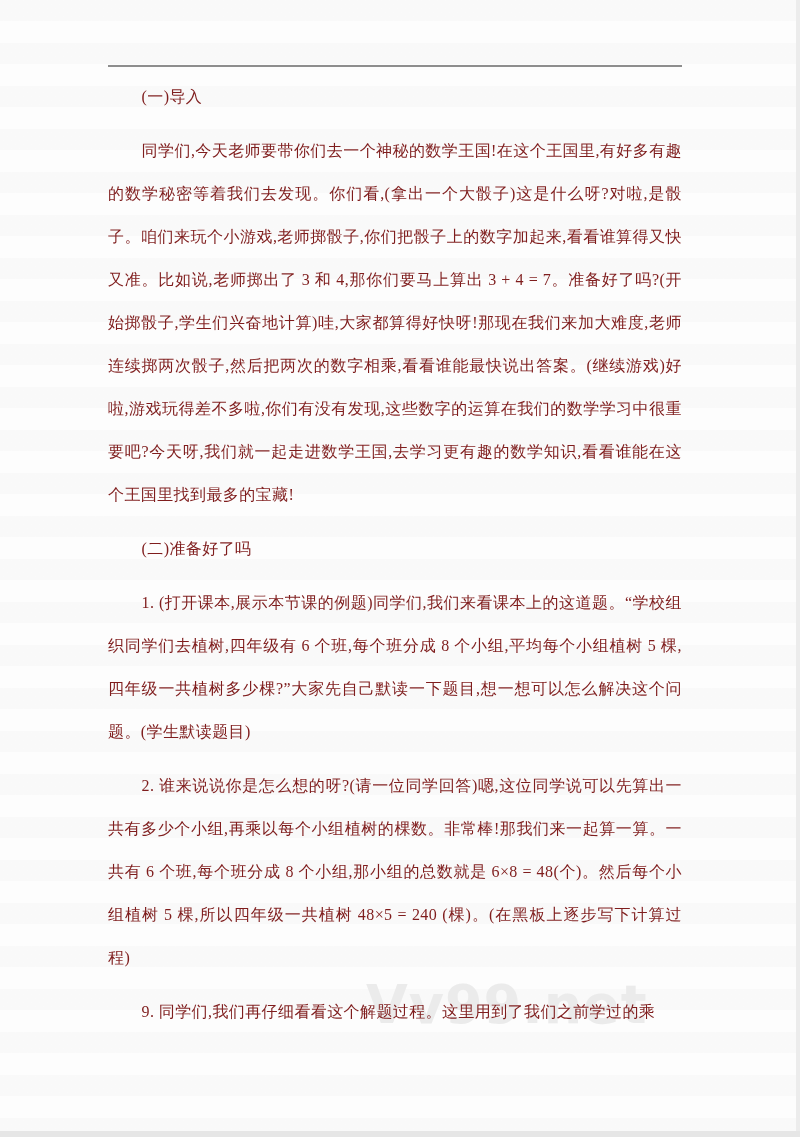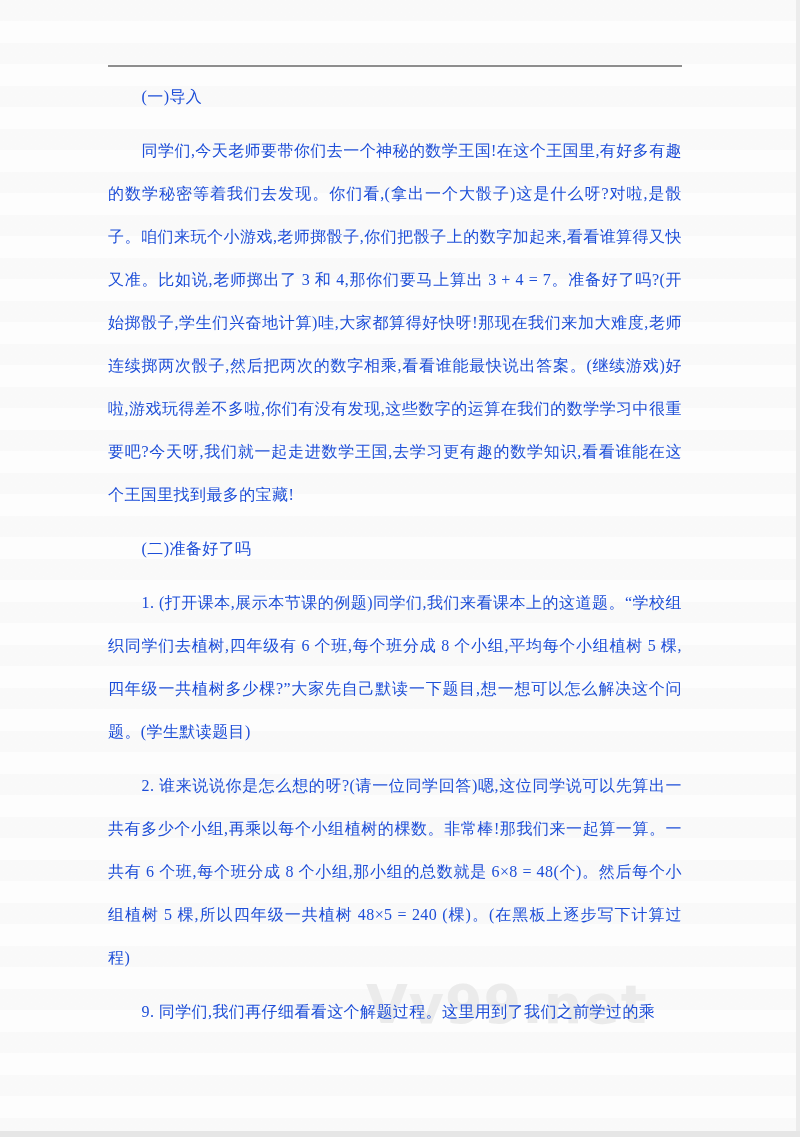--- a/index.html
+++ b/index.html
@@ -33,21 +33,21 @@
     width: 574px;
     height: 2px;
     background: #8e8e8e;
     z-index: 2;
   }
   .content {
     position: absolute;
     left: 108px;
     top: 75px;
     width: 574px;
-    color: #1d4ed8;
+    color: #7f1d1d;
     font-size: 16px;
     line-height: 43px;
     letter-spacing: 0.4px;
     text-align: justify;
     z-index: 2;
   }
   .para {
     margin: 0 0 11px 0;
     text-indent: 2.1em;
   }

